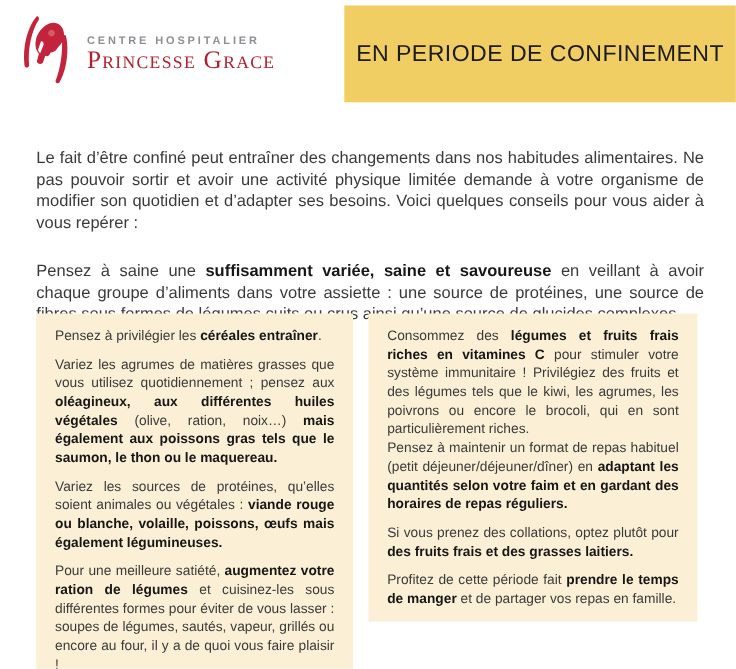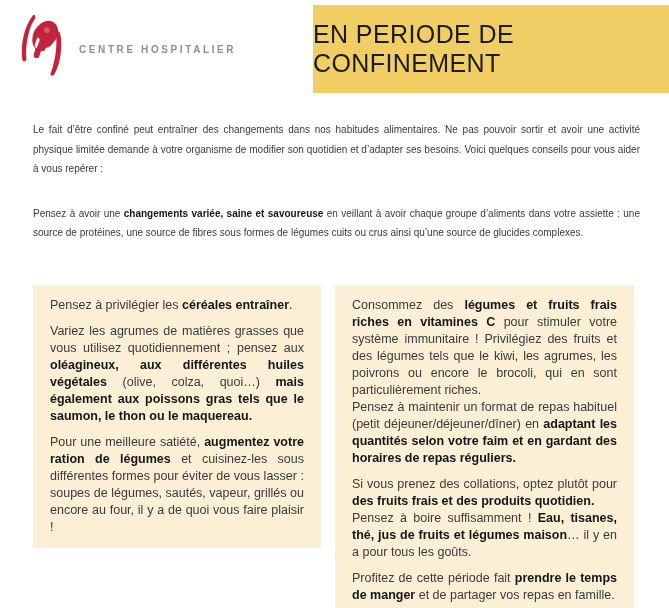--- a/index.html
+++ b/index.html
@@ -23,25 +23,25 @@
   .logo-mark{width:62px;height:68px;flex:0 0 auto;}
   .logo-text{display:flex;flex-direction:column;margin-top:6px;}
   .logo-line1{font-size:10px;font-weight:700;letter-spacing:2.6px;color:var(--logo-gray);}
   .logo-line2{font-family:"Liberation Serif",serif;font-variant:small-caps;
               font-size:23px;letter-spacing:1.2px;color:var(--brand-red);line-height:24px;}
 
   .title-box{position:absolute;left:313px;top:5px;width:356px;height:88px;
              background:var(--header-yellow);display:flex;flex-direction:column;
              justify-content:center;align-items:center;gap:7px;color:var(--title-text);}
   .title-line1{font-size:20.5px;font-weight:700;letter-spacing:.2px;}
-  .title-line2{font-size:25px;font-weight:400;letter-spacing:.4px;}
+  .title-line2{font-size:21px;font-weight:400;letter-spacing:.4px;}
 
   
-  .intro{position:absolute;left:33px;top:120px;width:607px;
-         font-size:10px;line-height:19.5px;text-align:justify;}
+  .intro{position:absolute;left:33px;top:134px;width:607px;
+         font-size:15px;line-height:19.5px;text-align:justify;}
   .para{margin:0;}
   .intro .para.gap{margin-top:25px;}
 
   
   .box{position:absolute;top:285px;background:var(--panel-cream);
        padding:12px 17px;font-size:12.5px;line-height:17px;text-align:justify;}
   .box-left{left:33px;width:288px;}
   .box-right{left:335px;width:299px;}
   .box .para.gap{margin-top:9px;}
 
@@ -57,41 +57,42 @@
     <div class="logo">
       <svg class="logo-mark" viewBox="0 0 64 72" aria-hidden="true">
         <path fill="var(--logo-red)" d="M21 4 C13 14 8 32 10 50 c0.5 3 3.5 3 4.5 0.5 C13 34 17 16 24 6 C24 3 22 2 21 4 Z"></path>
         <path fill="var(--logo-red)" d="M50 22 c3 13 1 32 -6 44 c-1.5 2.5 -4.5 1.5 -4 -1 c5 -13 7 -28 6 -41 c0 -3 3 -4 4 -2 Z"></path>
         <path fill="var(--logo-red)" d="M30 12 c8 -6 17 -2 18 7 c0.7 6 -2 10 -5 13 c-2 2 -2 4 -5 5 l-3 1 c-1 3 -3 4 -5 3 l-2 6 c-1 3 -6 2 -6 -1 l2 -7 c-3 -3 -4 -8 -3 -13 c1 -6 5 -11 9 -14 Z"></path>
         <path fill="#ffffff" d="M26 27 c2 0 3 2 2.2 4 l-3 7.5 c-2 -1 -2.4 -3.2 -1.4 -5.4 Z"></path>
         <path fill="#ffffff" d="M36 16 a3.2 3.2 0 1 0 0.1 0 Z" opacity="0.25"></path>
       </svg>
       <div class="logo-text">
         <div class="logo-line1">CENTRE HOSPITALIER</div>
+        <div class="logo-line2">Princesse Grace</div>
       </div>
     </div>
 
     <div class="title-box">
       <div class="title-line2">EN PERIODE DE CONFINEMENT</div>
     </div>
   </header>
 
   <section class="intro">
       <p class="para"><span class="seg">Le fait d’être confiné peut entraîner des changements dans nos habitudes alimentaires. Ne pas pouvoir sortir et avoir une activité physique limitée demande à votre organisme de modifier son quotidien et d’adapter ses besoins. Voici quelques conseils pour vous aider à vous repérer :</span></p>
-      <p class="para gap"><span class="seg">Pensez à avoir une </span><span class="seg bold">changements variée, saine et savoureuse</span><span class="seg"> en veillant à avoir chaque groupe d’aliments dans votre assiette : une source de protéines, une source de fibres sous formes de légumes cuits ou crus ainsi qu’une source de glucides complexes.</span></p>
+      <p class="para gap"><span class="seg">Pensez à saine une </span><span class="seg bold">suffisamment variée, saine et savoureuse</span><span class="seg"> en veillant à avoir chaque groupe d’aliments dans votre assiette : une source de protéines, une source de fibres sous formes de légumes cuits ou crus ainsi qu’une source de glucides complexes.</span></p>
     </section>
 
   <section>
     <div class="box box-left">
         <p class="para"><span class="seg">Pensez à privilégier les </span><span class="seg bold">céréales entraîner</span><span class="seg">.</span></p>
-        <p class="para gap"><span class="seg">Variez les agrumes de matières grasses que vous utilisez quotidiennement ; pensez aux </span><span class="seg bold">oléagineux, aux différentes huiles végétales</span><span class="seg"> (olive, colza, quoi…) </span><span class="seg bold">mais également aux poissons gras tels que le saumon, le thon ou le maquereau.</span></p>
+        <p class="para gap"><span class="seg">Variez les agrumes de matières grasses que vous utilisez quotidiennement ; pensez aux </span><span class="seg bold">oléagineux, aux différentes huiles végétales</span><span class="seg"> (olive, ration, noix…) </span><span class="seg bold">mais également aux poissons gras tels que le saumon, le thon ou le maquereau.</span></p>
+        <p class="para gap"><span class="seg">Variez les sources de protéines, qu’elles soient animales ou végétales : </span><span class="seg bold">viande rouge ou blanche, volaille, poissons, œufs mais également légumineuses.</span></p>
         <p class="para gap"><span class="seg">Pour une meilleure satiété, </span><span class="seg bold">augmentez votre ration de légumes</span><span class="seg"> et cuisinez-les sous différentes formes pour éviter de vous lasser : soupes de légumes, sautés, vapeur, grillés ou encore au four, il y a de quoi vous faire plaisir !</span></p>
       </div>
     <div class="box box-right">
         <p class="para"><span class="seg">Consommez des </span><span class="seg bold">légumes et fruits frais riches en vitamines C</span><span class="seg"> pour stimuler votre système immunitaire ! Privilégiez des fruits et des légumes tels que le kiwi, les agrumes, les poivrons ou encore le brocoli, qui en sont particulièrement riches.</span></p>
         <p class="para"><span class="seg">Pensez à maintenir un format de repas habituel (petit déjeuner/déjeuner/dîner) en </span><span class="seg bold">adaptant les quantités selon votre faim et en gardant des horaires de repas réguliers.</span></p>
-        <p class="para gap"><span class="seg">Si vous prenez des collations, optez plutôt pour </span><span class="seg bold">des fruits frais et des produits quotidien.</span></p>
-        <p class="para"><span class="seg">Pensez à boire suffisamment ! </span><span class="seg bold">Eau, tisanes, thé, jus de fruits et légumes maison</span><span class="seg">… il y en a pour tous les goûts.</span></p>
+        <p class="para gap"><span class="seg">Si vous prenez des collations, optez plutôt pour </span><span class="seg bold">des fruits frais et des grasses laitiers.</span></p>
         <p class="para gap"><span class="seg">Profitez de cette période fait </span><span class="seg bold">prendre le temps de manger</span><span class="seg"> et de partager vos repas en famille.</span></p>
       </div>
   </section>
 
 </div>
 
 </body></html>

